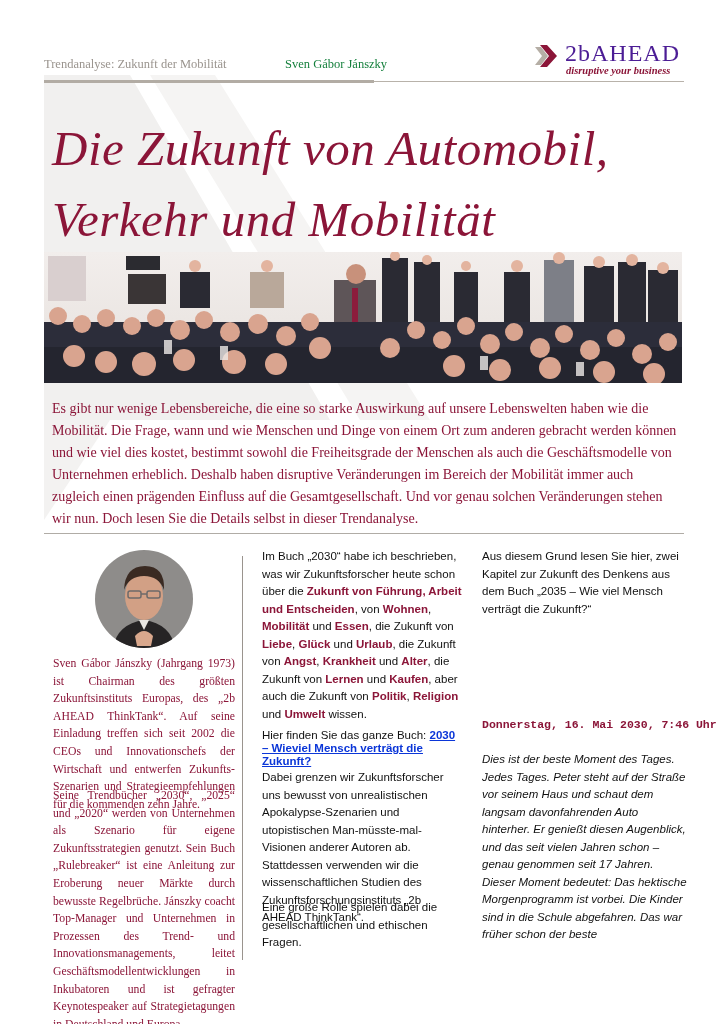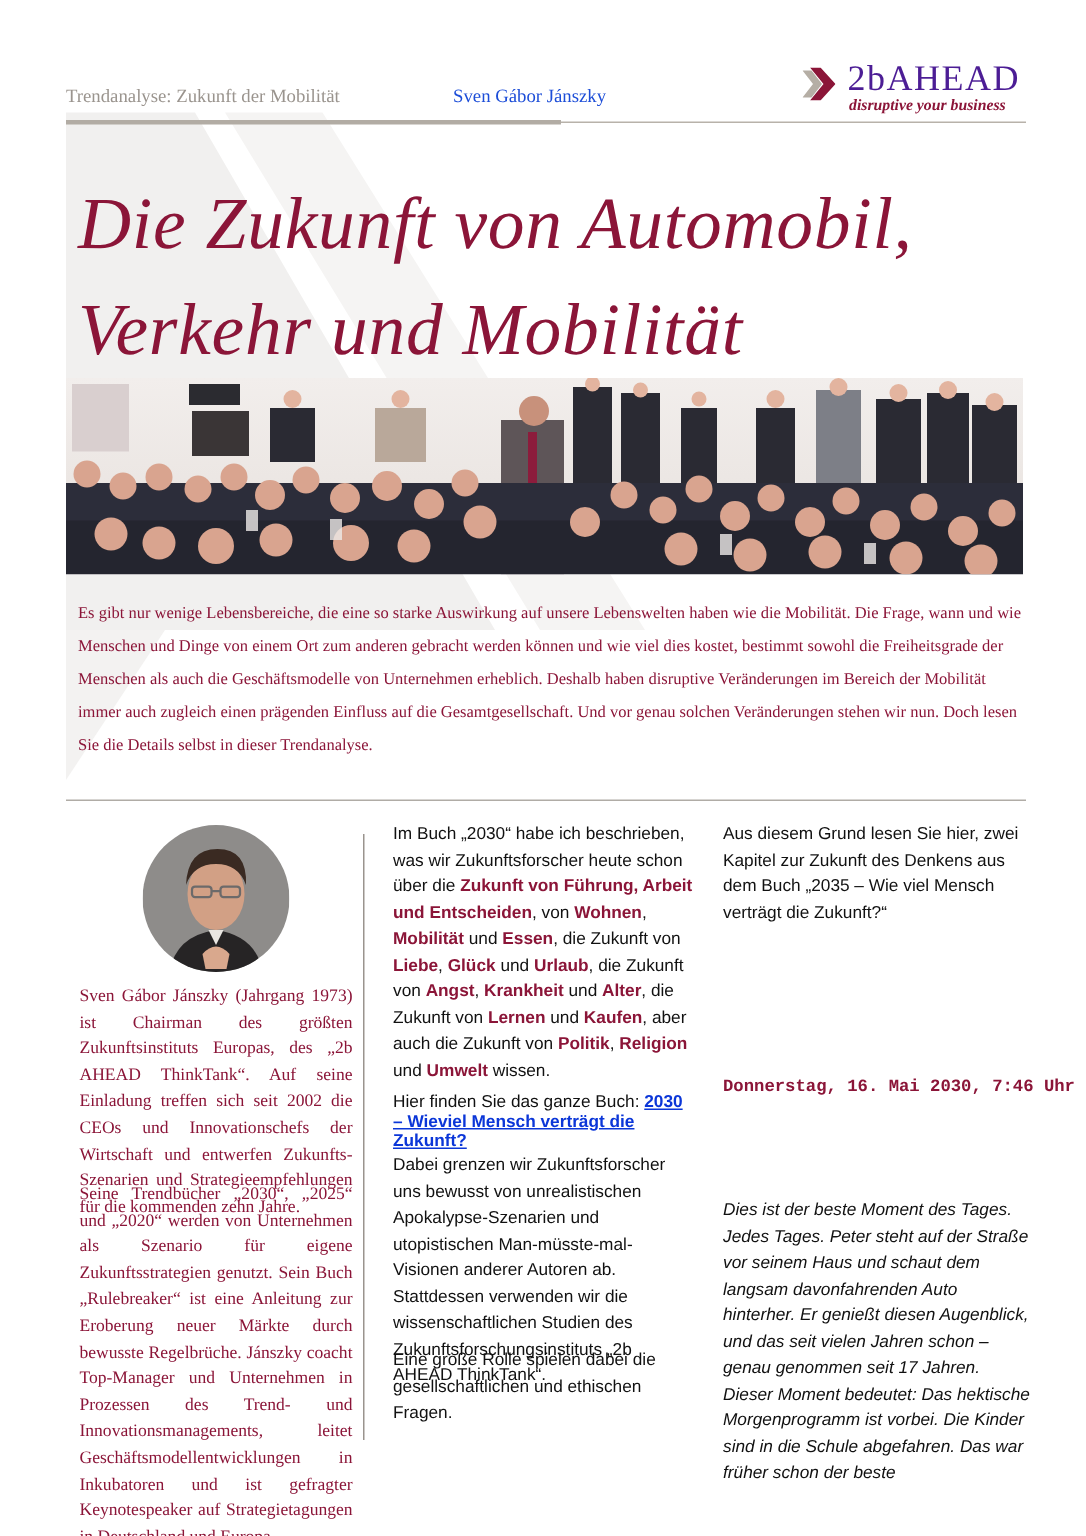--- a/index.html
+++ b/index.html
@@ -6,36 +6,36 @@
   body {
     width: 724px; height: 1024px; overflow: hidden; position: relative;
     background: #ffffff;
     font-family: "Liberation Serif", serif;
   }
   .bg-shape { position: absolute; left: 0; top: 0; width: 724px; height: 1024px; z-index: 0; pointer-events: none; }
   .page { position: absolute; left: 0; top: 0; width: 724px; height: 1024px; z-index: 1; padding-left: 12px; }
 
   
   .hdr-left { position: absolute; left: 44px; top: 57px; font-size: 12.5px; color: #9a948e; }
-  .hdr-author { position: absolute; left: 302px; top: 57px; font-size: 12.5px; color: #1d4ed8; }
+  .hdr-author { position: absolute; left: 285px; top: 57px; font-size: 12.5px; color: #15803d; }
   .hdr-line-thick { position: absolute; left: 44px; top: 80px; width: 330px; height: 3px; background: #b2aca4; }
   .hdr-line-thin { position: absolute; left: 374px; top: 81px; width: 310px; height: 1px; background: #b8b2aa; }
   .logo { position: absolute; left: 535px; top: 40px; width: 150px; height: 40px; }
   .logo-icon { position: absolute; left: 0; top: 5px; width: 22px; height: 22px; }
   .logo-name { position: absolute; left: 30px; top: 0px; font-family: "Liberation Serif", serif; font-size: 24px; letter-spacing: 1px; color: #4c1d95; line-height: 26px; }
   .logo-tag { position: absolute; left: 31px; top: 25px; font-family: "Liberation Serif", serif; font-style: italic; font-weight: bold; font-size: 10.5px; color: #8b1538; white-space: nowrap; }
 
   
   .title { position: absolute; left: 52px; top: 113px; margin: 0; font-family: "Liberation Serif", serif; font-style: italic; font-weight: normal; font-size: 49px; line-height: 71px; color: #8b1538; letter-spacing: 0.5px; }
 
   
   .hero { position: absolute; left: 44px; top: 252px; width: 638px; height: 131px; overflow: hidden; }
 
   
-  .intro { position: absolute; left: 52px; top: 398px; width: 630px; margin: 0; font-size: 11px; line-height: 22px; color: #8b1538; text-align: left; }
+  .intro { position: absolute; left: 52px; top: 398px; width: 630px; margin: 0; font-size: 14px; line-height: 22px; color: #8b1538; text-align: left; }
   .sep { position: absolute; left: 44px; top: 533px; width: 640px; height: 1px; background: #b0aca6; }
 
   
   .portrait { position: absolute; left: 95px; top: 550px; width: 98px; height: 98px; border-radius: 50%; overflow: hidden; }
   .bio { position: absolute; left: 53px; width: 182px; margin: 0; font-size: 11.7px; line-height: 17.6px; color: #8b1538; text-align: justify; }
   .bio1 { top: 655px; }
   .bio2 { top: 787px; }
   .vrule { position: absolute; left: 242px; top: 556px; width: 1px; height: 404px; background: #9a948e; }
 
   
@@ -45,21 +45,21 @@
   .m3 { top: 769px; }
   .m4 { top: 899px; }
   .hl { color: #8b1538; font-weight: bold; }
   .lnk { color: #0b36d8; font-weight: bold; text-decoration: underline; }
 
   
   .right { position: absolute; left: 482px; width: 205px; margin: 0; font-family: "Liberation Sans", sans-serif; font-size: 11.5px; line-height: 17.5px; color: #111; }
   .r1 { top: 548px; }
   .sub-title { position: absolute; left: 478px; top: 637px; width: 210px; margin: 0; text-align: center; font-family: "Liberation Serif", serif; font-style: italic; font-weight: bold; font-size: 21px; line-height: 29px; color: #8b1538; }
   .dateline { position: absolute; left: 482px; top: 718px; margin: 0; font-family: Liberation Mono, monospace; font-weight: bold; font-size: 11.5px; color: #8b1538; }
-  .story { top: 751px; font-style: italic; margin-top: 48px; }
+  .story { top: 751px; font-style: italic; }
 </style>
 </head>
 <body>
 
 <svg class="bg-shape" viewBox="0 0 724 1024">
   <polygon points="44,75 130,75 330,420 44,420" fill="#f1f0ef"></polygon>
   <polygon points="150,75 215,75 430,420 360,420" fill="#f5f4f3"></polygon>
   <polygon points="44,420 110,420 44,520" fill="#f3f2f1"></polygon>
 </svg>
 

